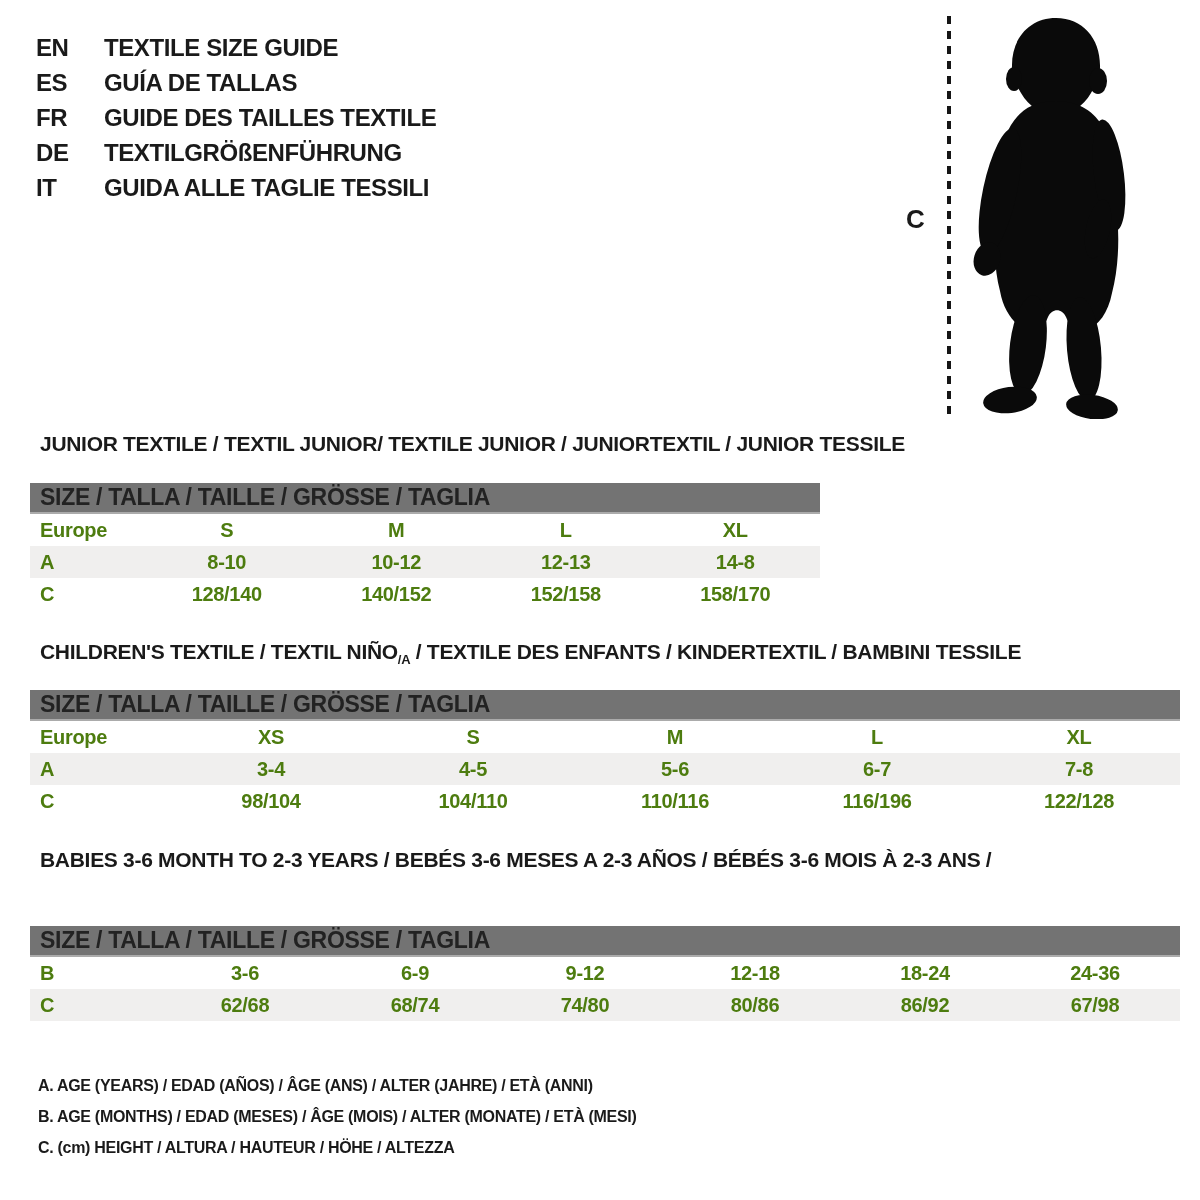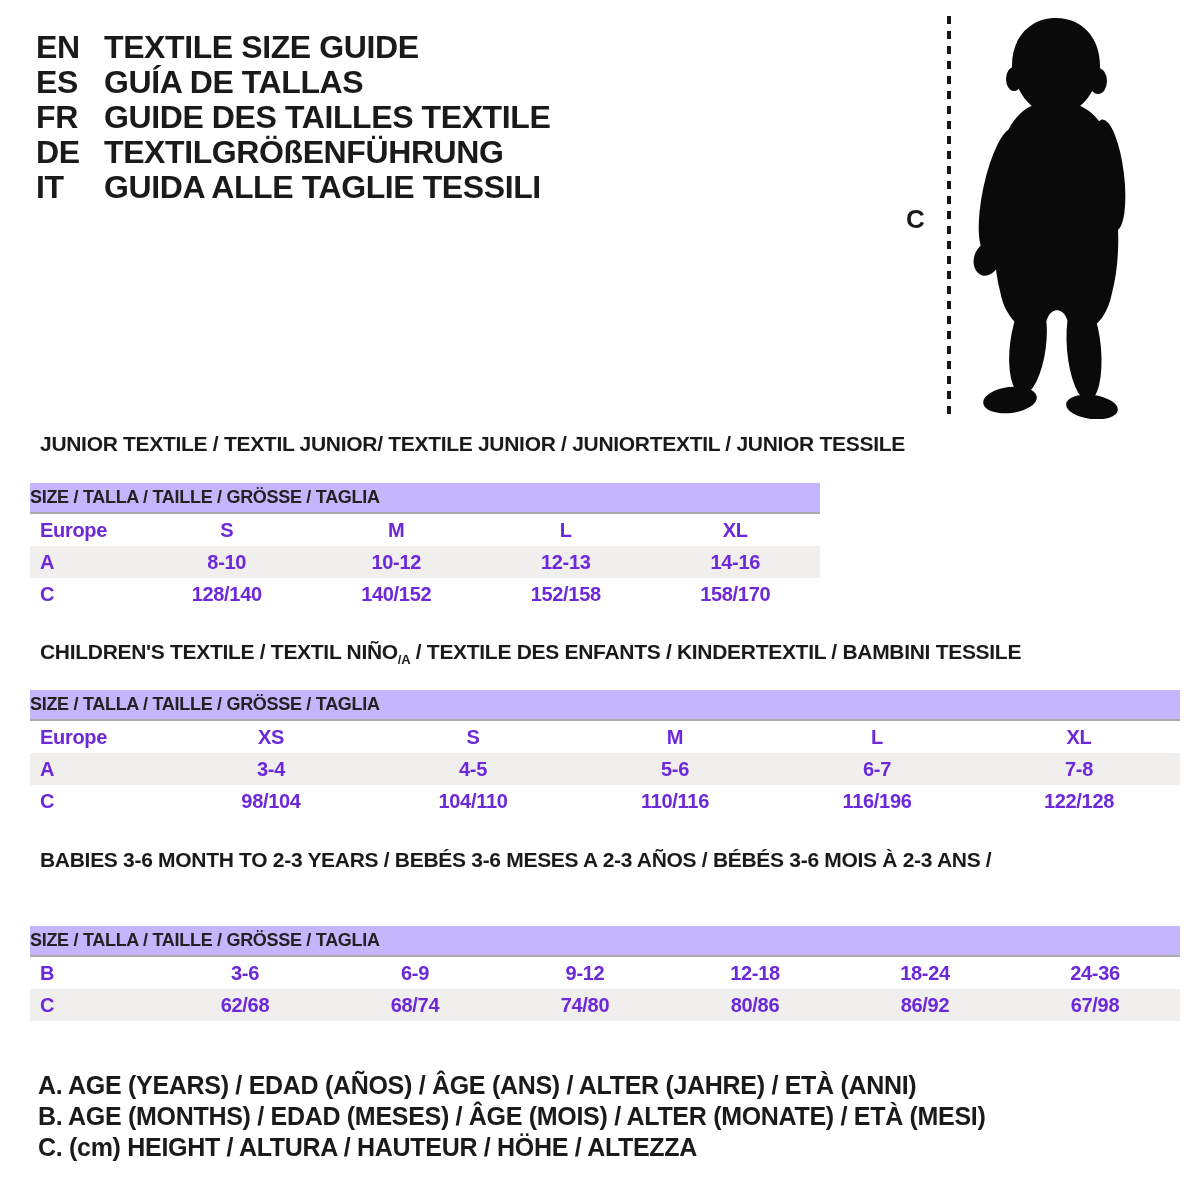--- a/index.html
+++ b/index.html
@@ -2,21 +2,21 @@
 <html><head>
 <meta charset="utf-8">
 <style>
   html,body{margin:0;padding:0;background:#ffffff;}
   .canvas{
     position:relative;width:1200px;height:1200px;background:#ffffff;overflow:hidden;
     font-family:"Liberation Sans",sans-serif;color:#1a1a1a;
   }
   
   .lang-list{position:absolute;left:36px;top:30px;}
-  .lang-row{height:35px;line-height:35px;font-size:32px;font-weight:700;letter-spacing:-0.4px;white-space:nowrap;}
+  .lang-row{height:35px;line-height:35px;font-size:24px;font-weight:700;letter-spacing:-0.4px;white-space:nowrap;}
   .lang-code{display:inline-block;width:68px;}
   
   .measure-line{
     position:absolute;left:947px;top:16px;width:4px;height:398px;
     background:repeating-linear-gradient(to bottom,#151515 0 8px,transparent 8px 15px);
   }
   .measure-label{position:absolute;left:906px;top:204px;font-size:26px;font-weight:700;}
   .toddler{position:absolute;left:960px;top:13px;width:192px;height:406px;}
   
   .sec-title{position:absolute;left:40px;font-size:21px;font-weight:700;letter-spacing:-0.3px;white-space:nowrap;text-align:center;}
@@ -24,33 +24,33 @@
   .title-children{top:640px;}
   .title-babies-1{top:848px;}
   .title-babies-2{top:882px;}
   .sub-a{font-size:13px;vertical-align:-5px;font-weight:700;}
   
   .size-table{position:absolute;left:30px;}
   .tbl-junior{top:483px;width:790px;}
   .tbl-children{top:690px;width:1150px;}
   .tbl-babies{top:926px;width:1150px;}
   .size-bar{
-    height:29px;line-height:29px;background:#c4b5fd;border-bottom:2px solid #ababab;
-    font-size:18px;font-weight:700;letter-spacing:-0.3px;color:#222;
+    height:29px;line-height:29px;background:#737373;border-bottom:2px solid #ababab;
+    padding-left:10px;font-size:23px;font-weight:700;letter-spacing:-0.3px;color:#222;
   }
-  .trow{display:flex;height:32px;line-height:32px;font-size:20px;font-weight:700;letter-spacing:-0.3px;color:#6d28d9;}
+  .trow{display:flex;height:32px;line-height:32px;font-size:20px;font-weight:700;letter-spacing:-0.3px;color:#4d7c0f;}
   .trow.alt{background:#f0efee;}
   .lbl{text-align:left;padding-left:10px;}
   .tbl-junior .lbl{width:102px;}
   .tbl-children .lbl{width:130px;}
   .tbl-babies .lbl{width:120px;}
   .val{flex:1;text-align:center;}
   
   .legend{position:absolute;left:38px;top:1070px;}
-  .legend-line{height:31px;line-height:31px;font-size:25px;font-weight:700;letter-spacing:-0.3px;white-space:nowrap;}
+  .legend-line{height:31px;line-height:31px;font-size:16px;font-weight:700;letter-spacing:-0.3px;white-space:nowrap;}
 </style>
 </head>
 <body>
 
 <div class="canvas">
 
   <div class="lang-list">
     <div class="lang-row">
       <span class="lang-code">EN</span><span>TEXTILE SIZE GUIDE</span>
     </div>
@@ -95,21 +95,21 @@
       <div class="val">S</div>
       <div class="val">M</div>
       <div class="val">L</div>
       <div class="val">XL</div>
     </div>
     <div class="trow alt">
       <div class="lbl">A</div>
       <div class="val">8-10</div>
       <div class="val">10-12</div>
       <div class="val">12-13</div>
-      <div class="val">14-16</div>
+      <div class="val">14-8</div>
     </div>
     <div class="trow">
       <div class="lbl">C</div>
       <div class="val">128/140</div>
       <div class="val">140/152</div>
       <div class="val">152/158</div>
       <div class="val">158/170</div>
     </div>
   </div>
 

